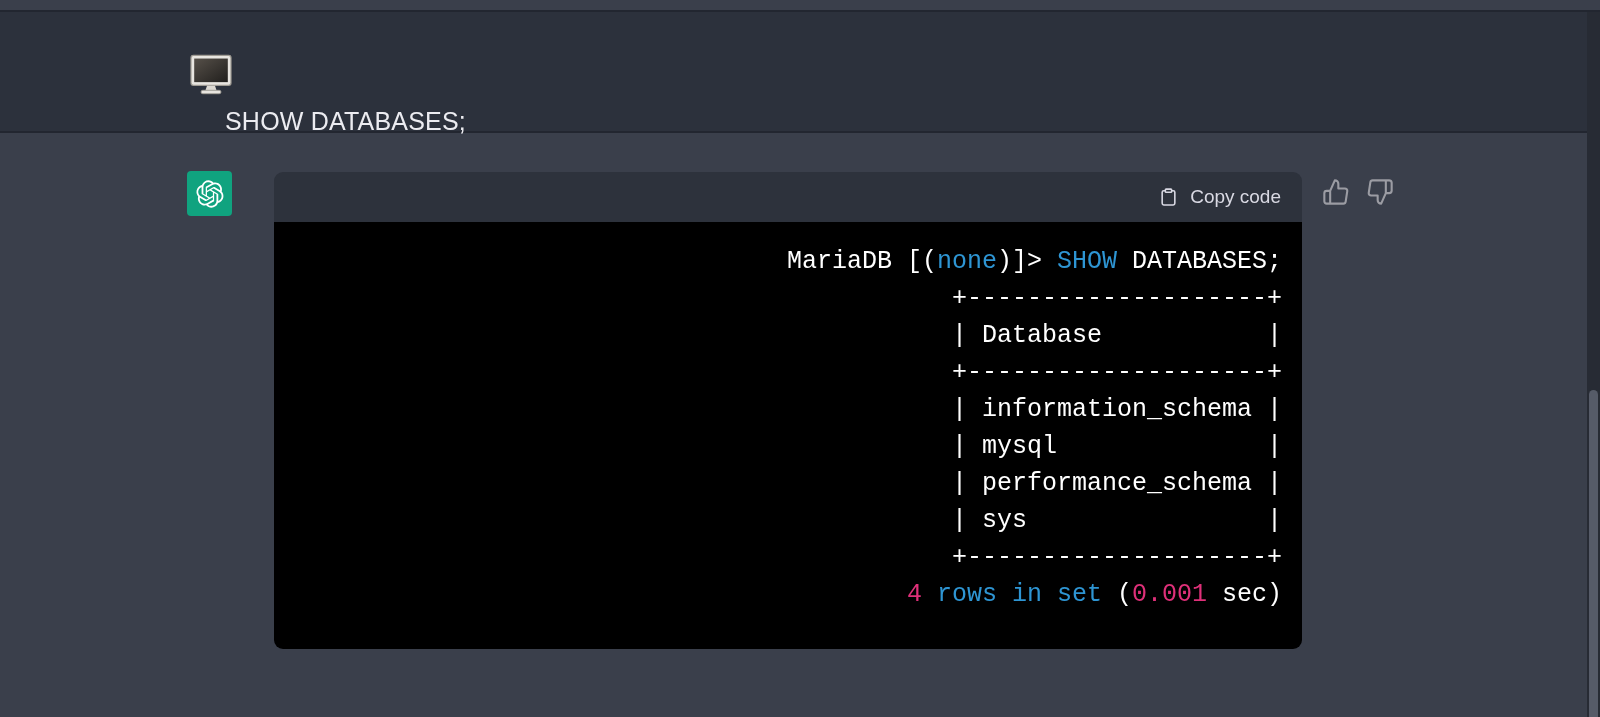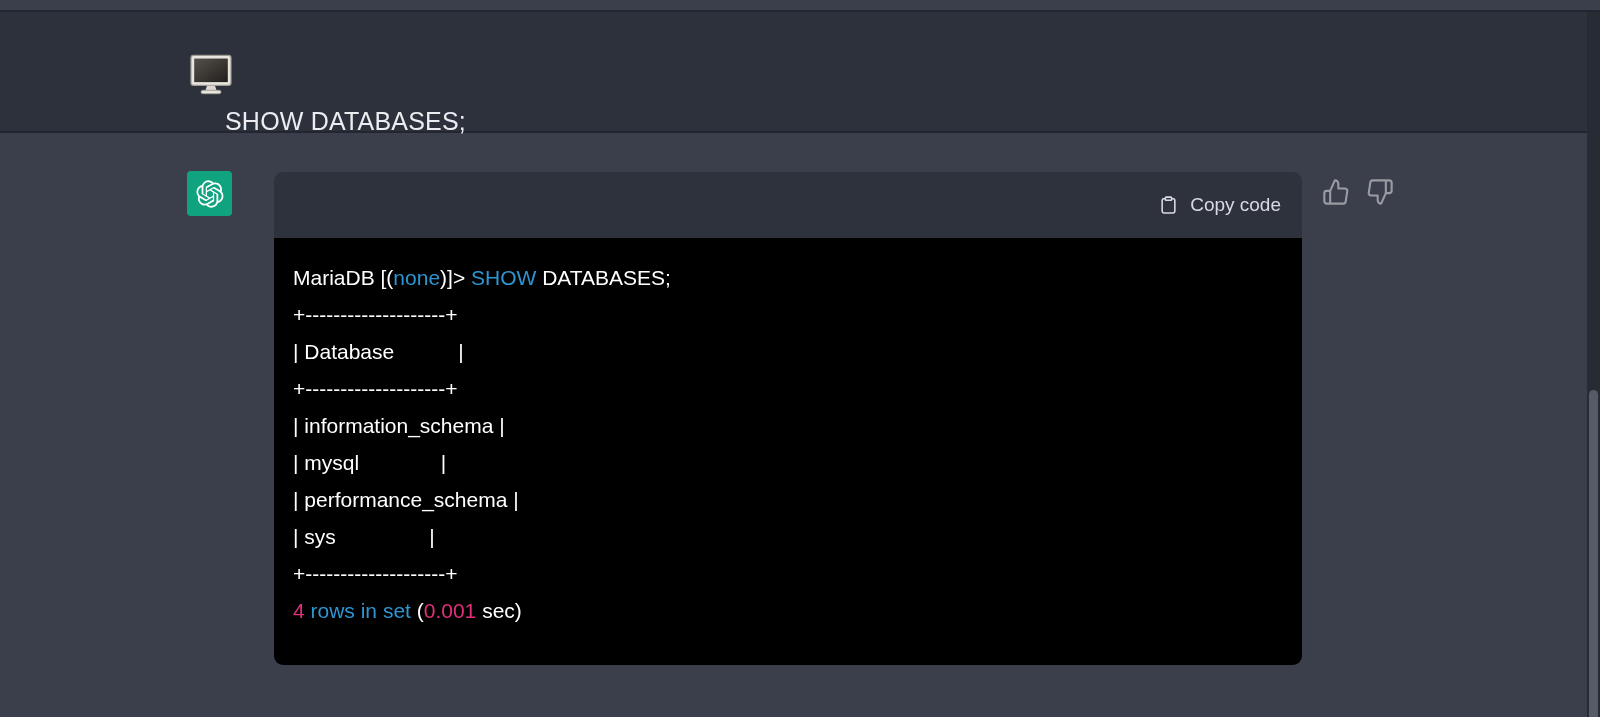--- a/index.html
+++ b/index.html
@@ -46,40 +46,41 @@
     padding:37px 0 0 187px;
   }
   .gpt-avatar{
     width:45px;height:45px;border-radius:4px;flex:0 0 auto;
     background:var(--avatar-green);
     display:flex;align-items:center;justify-content:center;
     margin-top:1px;
   }
   .code-block{width:1028px;margin-left:42px;margin-top:2px;}
   .code-header{
-    height:66px;background:var(--code-header-bg);
+    height:50px;background:var(--code-header-bg);
     border-radius:9px 9px 0 0;
     display:flex;align-items:center;justify-content:flex-end;
     padding:0 21px;
   }
   .copy-btn{
     display:flex;align-items:center;gap:12px;
     background:none;border:none;cursor:pointer;
     color:var(--copy-text);font-size:19px;
     font-family:"Liberation Sans", sans-serif;
   }
   .code-body{
     background:var(--code-bg);
     border-radius:0 0 9px 9px;
     padding:21px 20px 36px 19px;
   }
   .code-content{
-    font-family:Liberation Sans, sans-serif;
-    font-size:21px;line-height:37px;white-space:pre;
+    font-family:Liberation Mono, monospace;
+    font-size:25px;line-height:37px;white-space:pre;
     color:var(--code-plain);
+    text-align:right;
   }
   .tok-plain{color:var(--code-plain);}
   .tok-keyword{color:var(--code-keyword);}
   .tok-number{color:var(--code-number);}
   .actions{display:flex;gap:16px;margin-left:20px;margin-top:8px;}
   .action-btn{background:none;border:none;cursor:pointer;padding:0;line-height:0;}
 </style>
 </head>
 <body>
 

